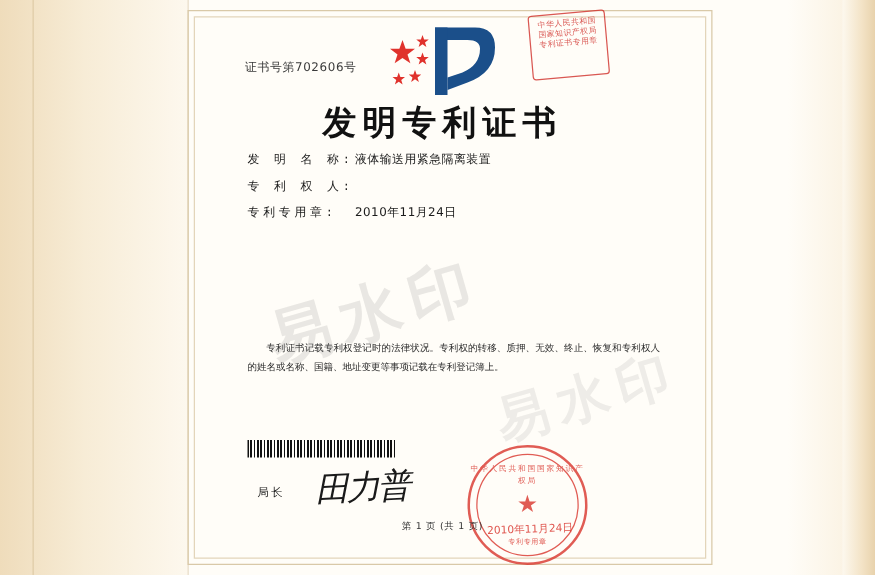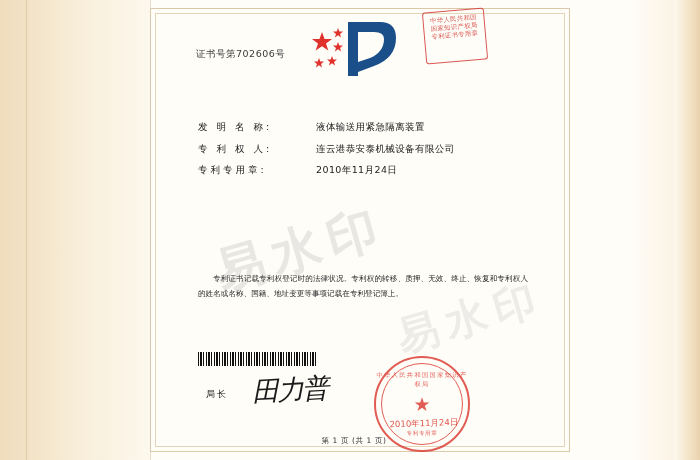--- a/index.html
+++ b/index.html
@@ -116,25 +116,25 @@
     align-items: baseline;
     margin-bottom: 8.5px;
     font-size: 9.5px;
     color: #1b1b1b;
   }
   .field-label {
     width: 86px;
     letter-spacing: 3px;
     white-space: nowrap;
     flex: 0 0 auto;
+    font-family: Liberation Mono, monospace;
   }
   .field-value {
     letter-spacing: .4px;
     white-space: nowrap;
-    margin-left: 32px;
   }
 
   .body-text {
     position: absolute;
     left: 198px; top: 272px;
     width: 330px;
     font-size: 7.6px;
     line-height: 1.95;
     color: #2a2a2a;
     text-align: justify;
@@ -212,21 +212,21 @@
     width: 92px;
     text-align: center;
     font-size: 8.5px;
     color: #d9342c;
     opacity: .85;
     transform: rotate(-2deg);
   }
 
   .page-footer {
     position: absolute;
-    left: 0; top: 436px;
+    left: 0; top: 416px;
     width: 700px;
     text-align: center;
     font-size: 7.5px;
     color: #333;
     letter-spacing: .6px;
   }
   .page-footer-inner { display:inline-block; transform: translateX(4px); }
 
   
   .watermark {
@@ -275,29 +275,31 @@
       <g fill="#e0322c">
         <polygon points="34,14 36.5,21 44,21 38,25.5 40.3,32.5 34,28.3 27.7,32.5 30,25.5 24,21 31.5,21"></polygon>
         <polygon points="50,10 51.3,13.6 55,13.6 52,15.9 53.1,19.5 50,17.3 46.9,19.5 48,15.9 45,13.6 48.7,13.6"></polygon>
         <polygon points="50,24 51.3,27.6 55,27.6 52,29.9 53.1,33.5 50,31.3 46.9,33.5 48,29.9 45,27.6 48.7,27.6"></polygon>
         <polygon points="44,38 45.3,41.6 49,41.6 46,43.9 47.1,47.5 44,45.3 40.9,47.5 42,43.9 39,41.6 42.7,41.6"></polygon>
         <polygon points="31,40 32.3,43.6 36,43.6 33,45.9 34.1,49.5 31,47.3 27.9,49.5 29,45.9 26,43.6 29.7,43.6"></polygon>
       </g>
     </svg>
   </div>
 
+  <div class="title">
+    <span class="title-inner">发明专利证书</span>
+  </div>
 
   <div class="fields">
     <div class="field-row">
       <span class="field-label">发 明 名 称:</span>
       <span class="field-value">液体输送用紧急隔离装置</span>
     </div>
     <div class="field-row">
       <span class="field-label">专 利 权 人:</span>
-      <span class="field-value">连云港恭安泰机械设备有限公司</span>
     </div>
     <div class="field-row">
       <span class="field-label">专利专用章:</span>
       <span class="field-value">2010年11月24日</span>
     </div>
   </div>
 
   <div class="body-text">
     <p>专利证书记载专利权登记时的法律状况。专利权的转移、质押、无效、终止、恢复和专利权人的姓名或名称、国籍、地址变更等事项记载在专利登记簿上。</p>
   </div>

